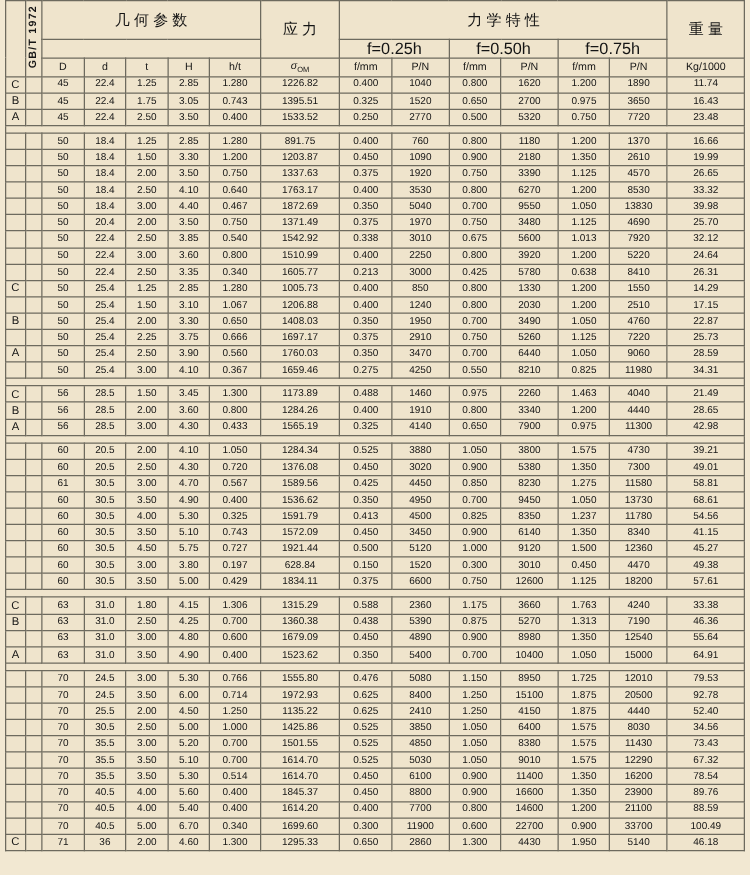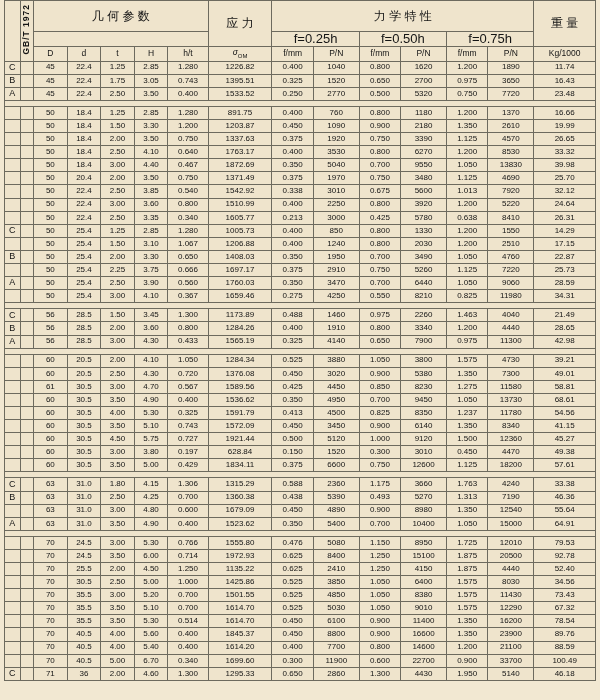--- a/index.html
+++ b/index.html
@@ -690,21 +690,21 @@
           <td class="letter cls-col">B</td>
           <td></td>
           <td>63</td>
           <td>31.0</td>
           <td>2.50</td>
           <td>4.25</td>
           <td>0.700</td>
           <td>1360.38</td>
           <td>0.438</td>
           <td>5390</td>
-          <td>0.493</td>
+          <td>0.875</td>
           <td>5270</td>
           <td>1.313</td>
           <td>7190</td>
           <td>46.36</td>
         </tr>
         <tr>
           <td class="letter cls-col"></td>
           <td></td>
           <td>63</td>
           <td>31.0</td>

